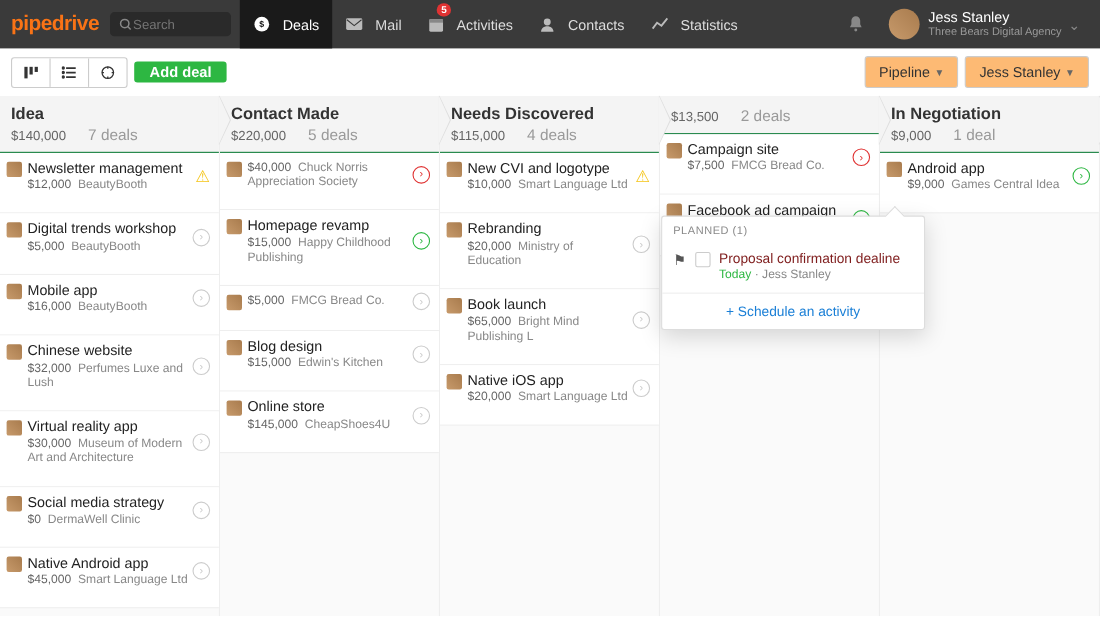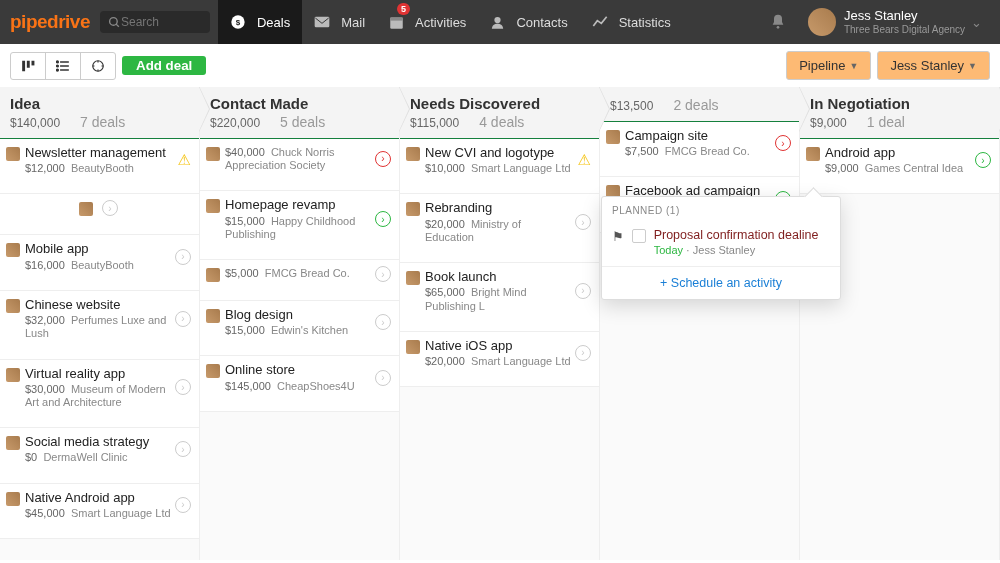--- a/index.html
+++ b/index.html
@@ -189,20 +189,24 @@
         <div class="card">
           <div class="c-avatar"></div>
           <div class="c-body">
             <div class="c-title">Newsletter management</div>
             <div class="c-meta"><span class="amt">$12,000</span>&nbsp;&nbsp;<span>BeautyBooth</span></div>
           </div>
           <span class="c-ind warn">⚠</span>
         </div>
         <div class="card">
           <div class="c-avatar"></div>
+          <div class="c-body">
+            <div class="c-title">Digital trends workshop</div>
+            <div class="c-meta"><span class="amt">$5,000</span>&nbsp;&nbsp;<span>BeautyBooth</span></div>
+          </div>
           <span class="c-ind">›</span>
         </div>
         <div class="card">
           <div class="c-avatar"></div>
           <div class="c-body">
             <div class="c-title">Mobile app</div>
             <div class="c-meta"><span class="amt">$16,000</span>&nbsp;&nbsp;<span>BeautyBooth</span></div>
           </div>
           <span class="c-ind">›</span>
         </div>

